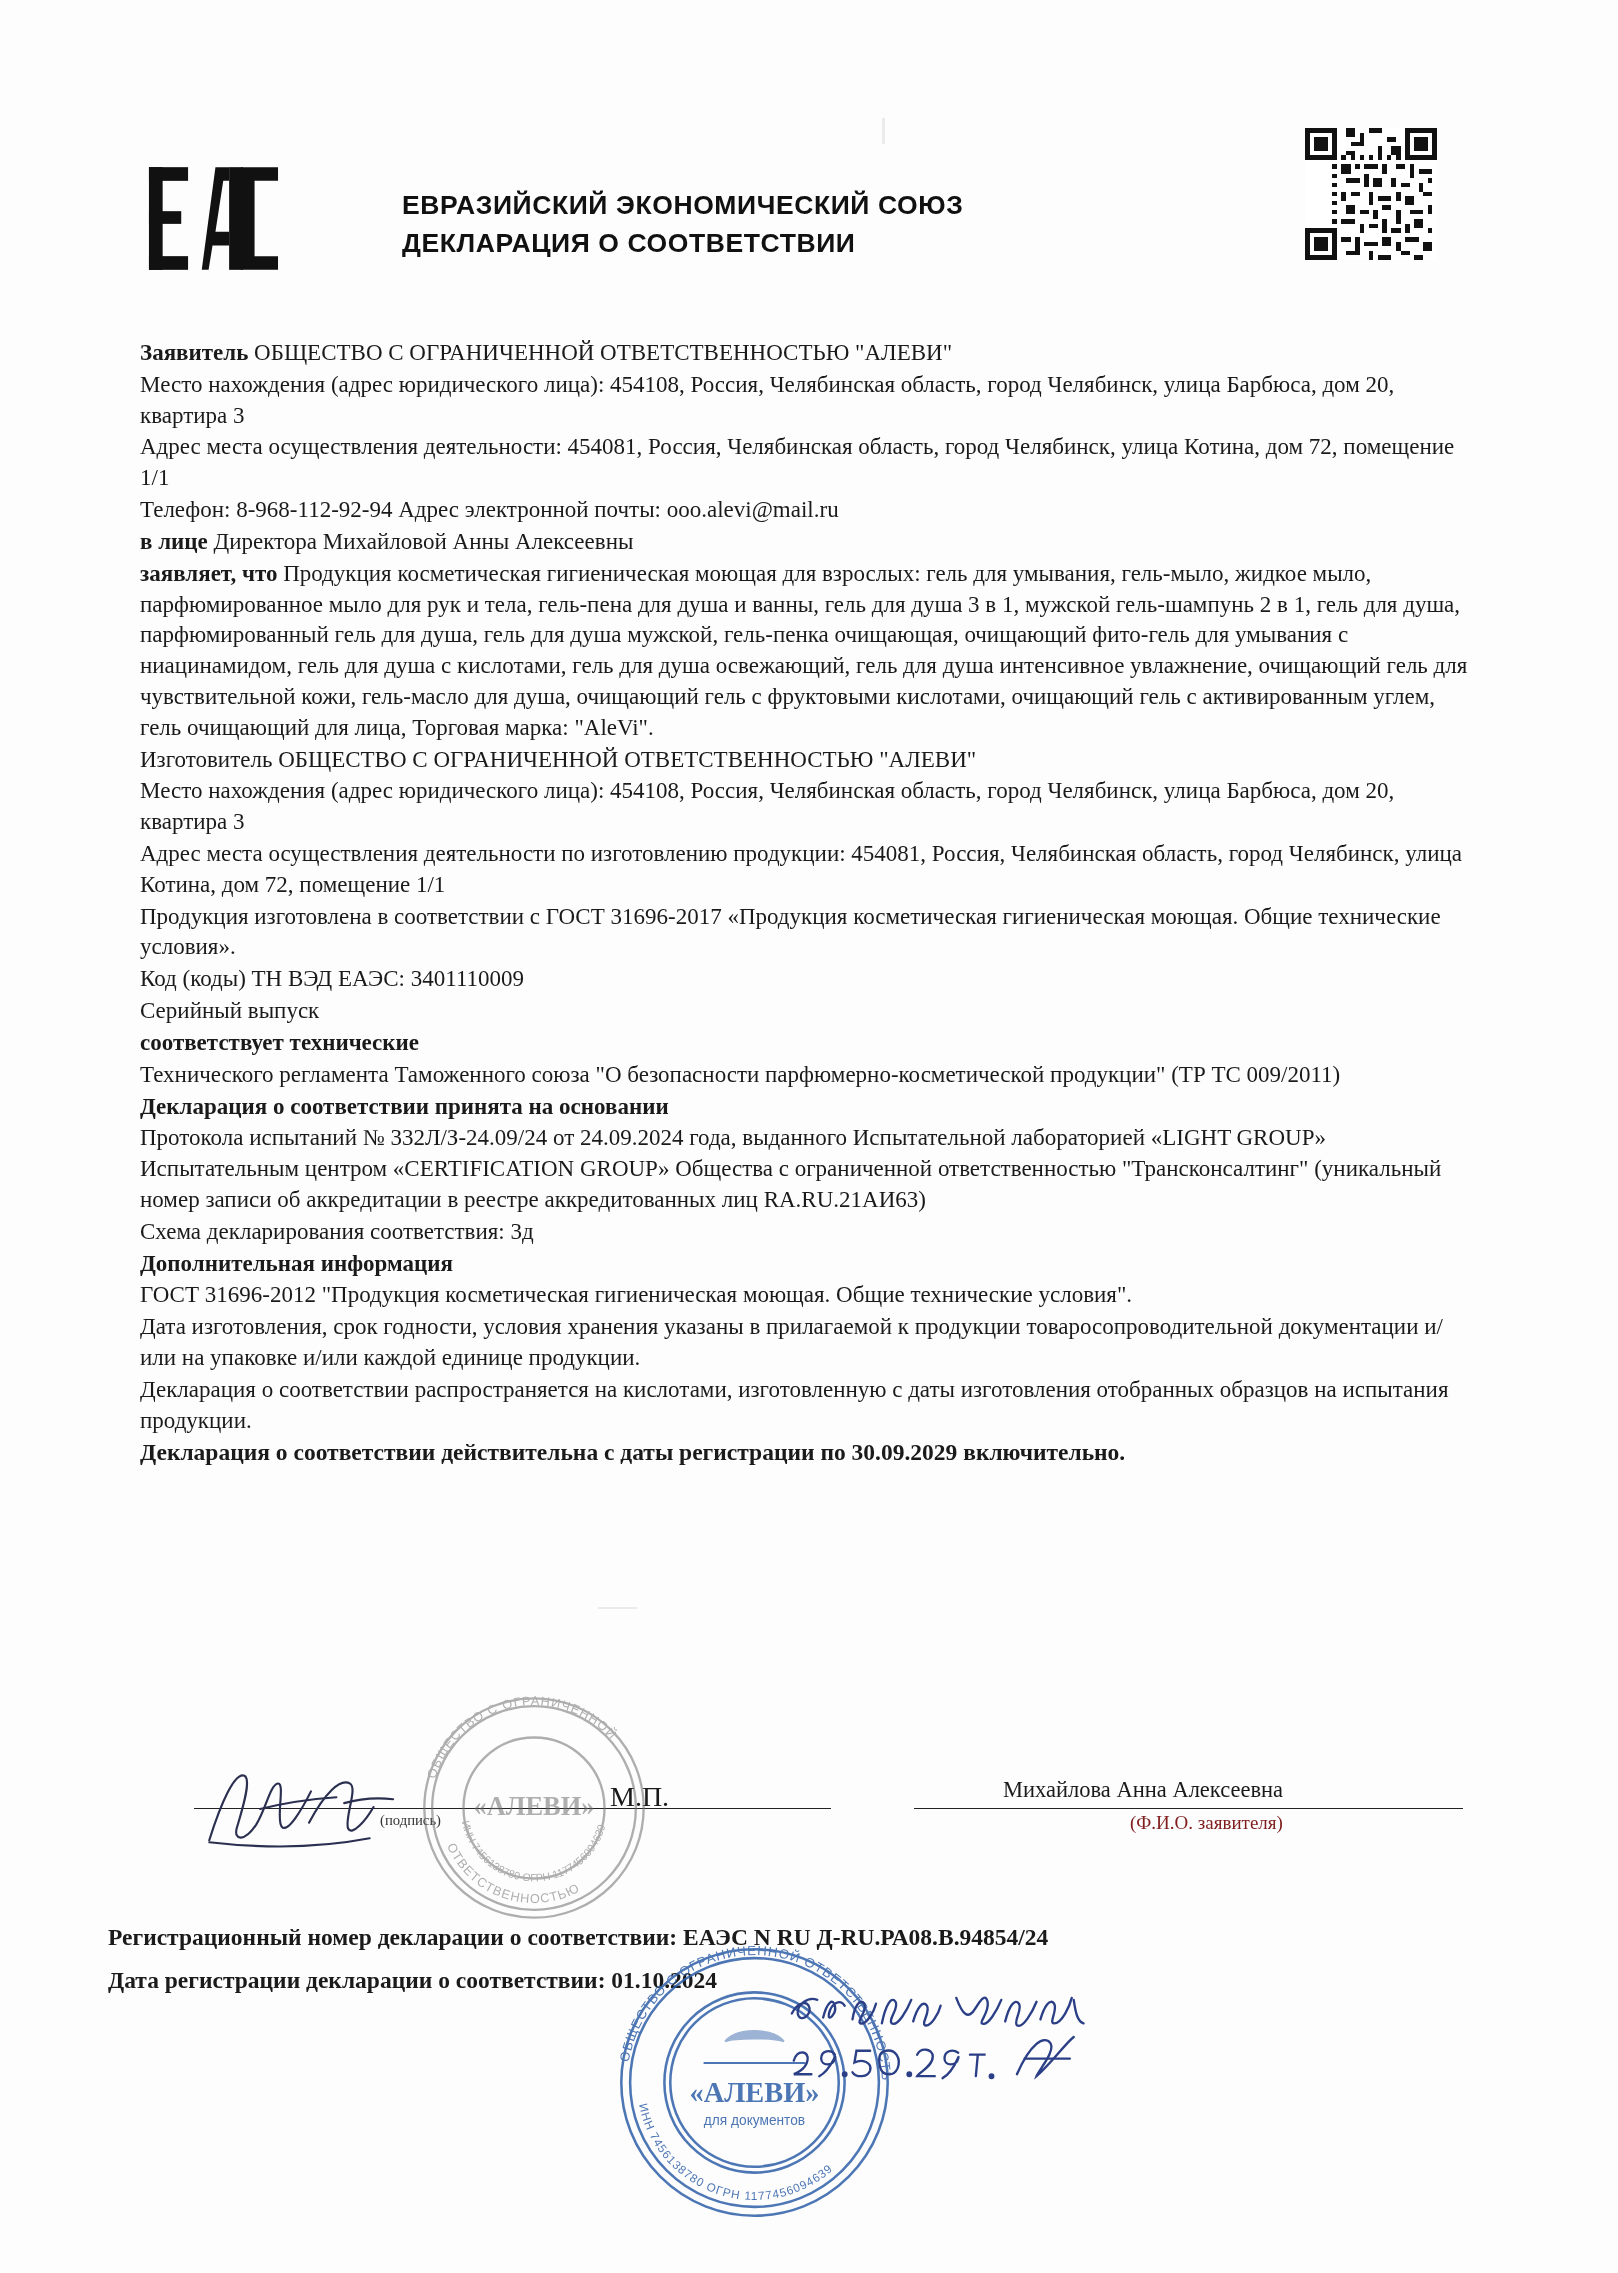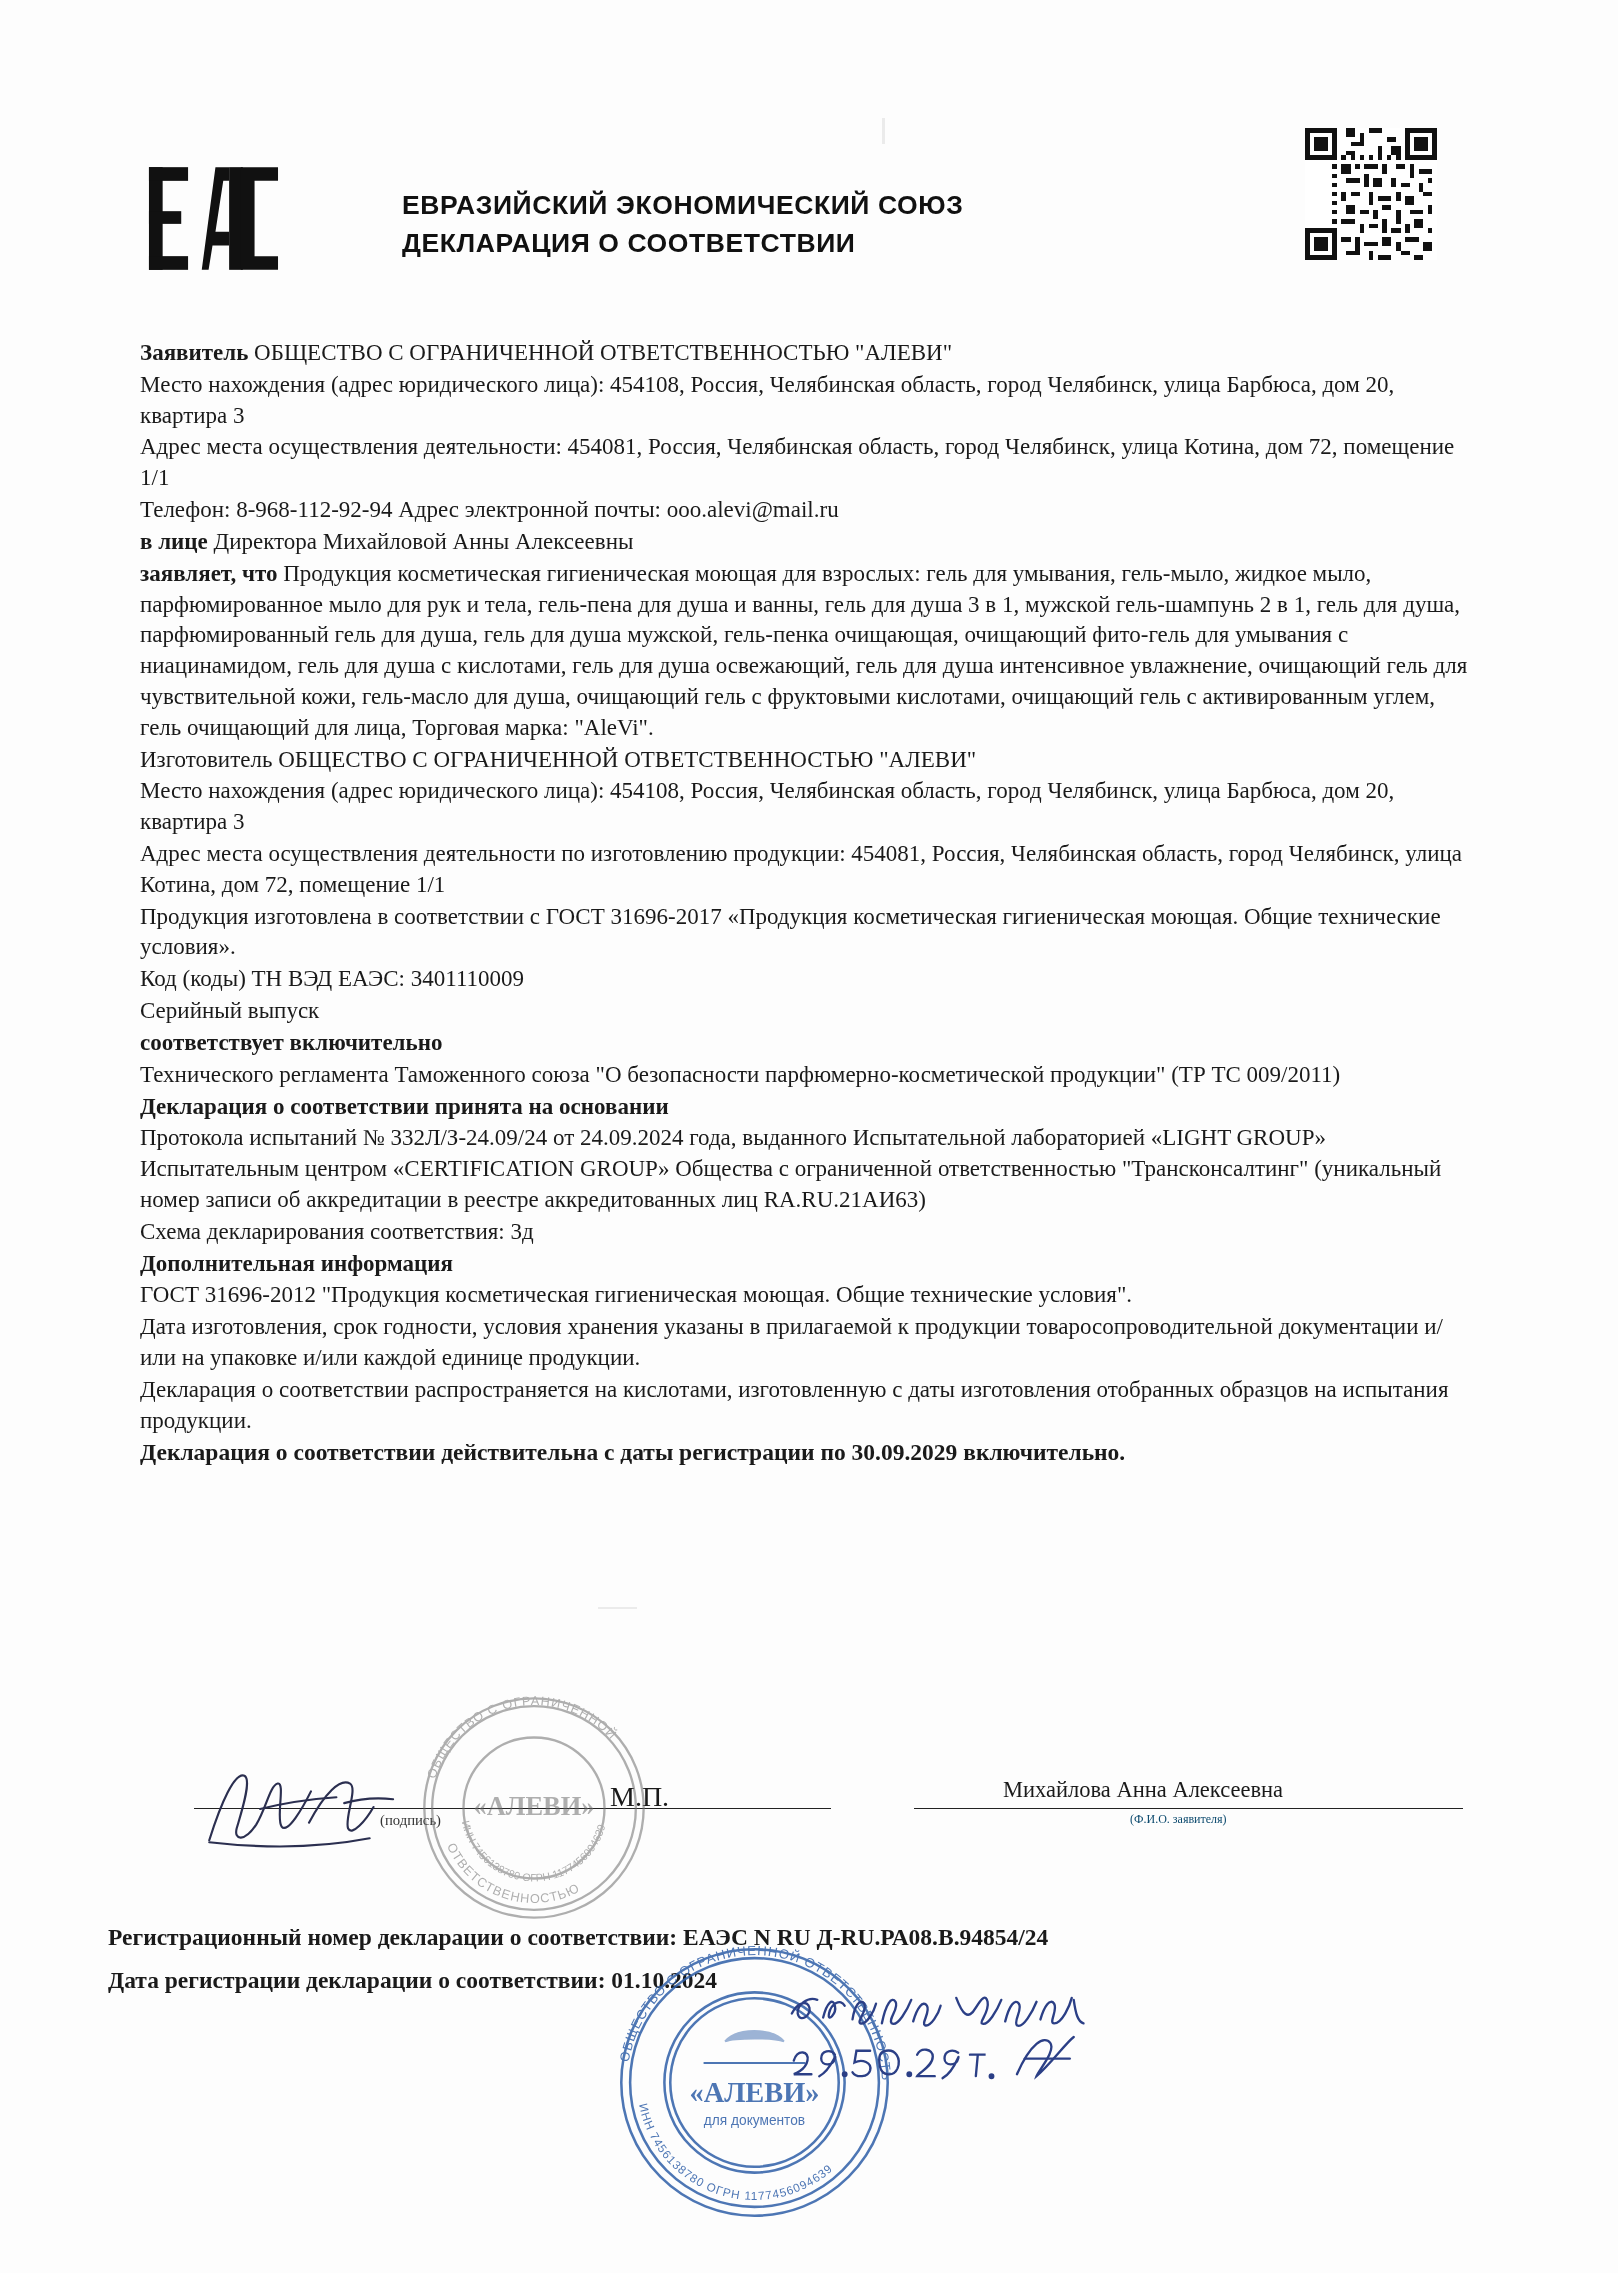--- a/index.html
+++ b/index.html
@@ -125,22 +125,22 @@
   .sign-name {
     position: absolute;
     left: 863px;
     top: 17.6px;
     font-size: 22.5px;
   }
   .sign-caption-right {
     position: absolute;
     left: 990px;
     top: 53px;
-    font-size: 12px;
-    color: #0c4a6e;
+    font-size: 19px;
+    color: #7f1d1d;
   }
 
   
   .ink-sign {
     position: absolute;
     left: 201px;
     top: 1764px;
     width: 216px;
     height: 88px;
     pointer-events: none;
@@ -346,21 +346,21 @@
       <span>Изготовитель</span>
       <span>ОБЩЕСТВО С ОГРАНИЧЕННОЙ ОТВЕТСТВЕННОСТЬЮ "АЛЕВИ"</span>
     </p>
 
     <p>Место нахождения (адрес юридического лица): 454108, Россия, Челябинская область, город Челябинск, улица Барбюса, дом 20, квартира 3</p>
     <p>Адрес места осуществления деятельности по изготовлению продукции: 454081, Россия, Челябинская область, город Челябинск, улица Котина, дом 72, помещение 1/1</p>
     <p>Продукция изготовлена в соответствии с ГОСТ 31696-2017 «Продукция косметическая гигиеническая моющая. Общие технические условия».</p>
     <p>Код (коды) ТН ВЭД ЕАЭС: 3401110009</p>
     <p>Серийный выпуск</p>
 
-    <p class="sect-head">соответствует включительно</p>
+    <p class="sect-head">соответствует технические</p>
     <p>Технического регламента Таможенного союза "О безопасности парфюмерно-косметической продукции" (ТР ТС 009/2011)</p>
 
     <p class="sect-head">Декларация о соответствии принята на основании</p>
     <p>Протокола испытаний № 332Л/З-24.09/24 от 24.09.2024 года, выданного Испытательной лабораторией «LIGHT GROUP»  Испытательным центром «CERTIFICATION GROUP» Общества с ограниченной ответственностью "Трансконсалтинг" (уникальный номер записи об аккредитации в реестре аккредитованных лиц RA.RU.21АИ63)</p>
     <p>Схема декларирования соответствия: 3д</p>
 
     <p class="sect-head">Дополнительная информация</p>
     <p>ГОСТ 31696-2012 "Продукция косметическая гигиеническая моющая. Общие технические условия".</p>
     <p>Дата изготовления, срок годности, условия хранения  указаны в прилагаемой к продукции товаросопроводительной документации и/или на упаковке и/или каждой единице продукции.</p>
     <p>Декларация о соответствии распространяется на кислотами, изготовленную с даты изготовления отобранных образцов на испытания продукции.</p>

